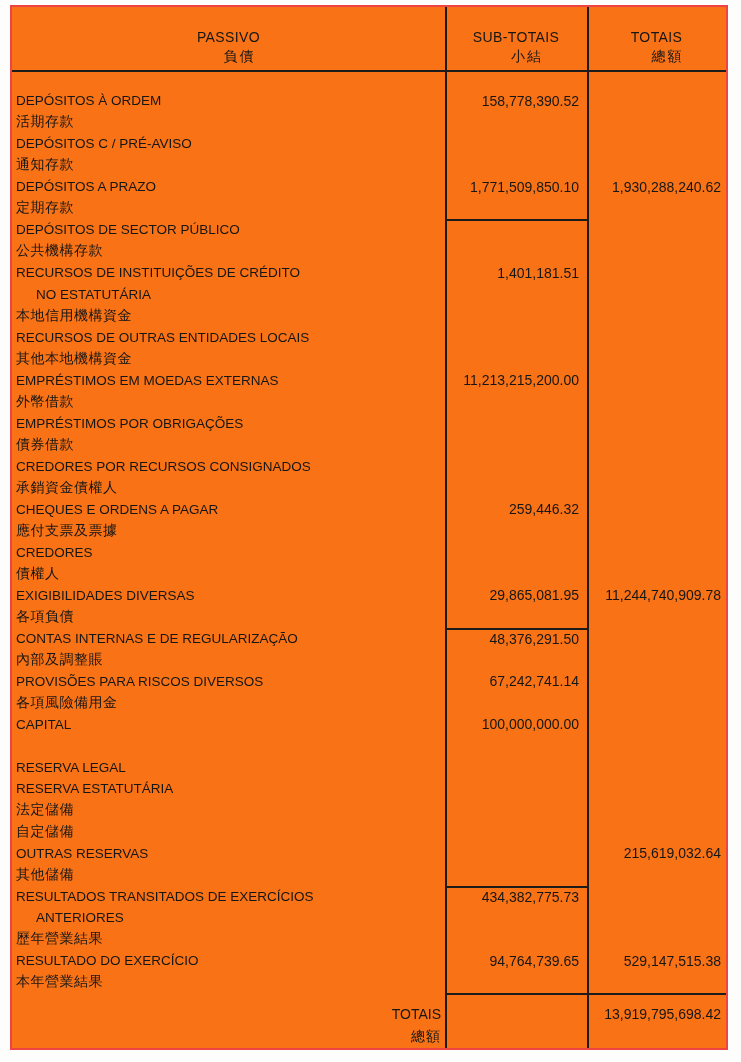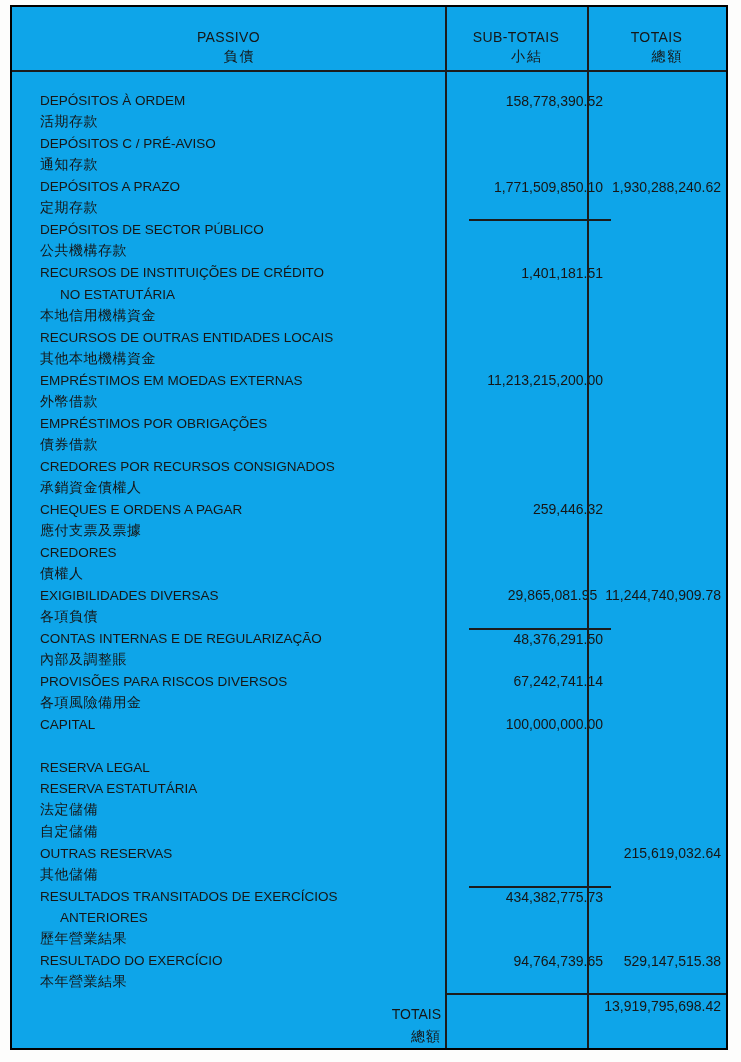--- a/index.html
+++ b/index.html
@@ -6,57 +6,57 @@
   body{
     width:741px;height:1062px;
     background:#fdfdfc;
     font-family:"Liberation Sans","DejaVu Sans",sans-serif;
     color:#161616;
     -webkit-font-smoothing:antialiased;
   }
   .page{position:relative;width:741px;height:1062px;background:#fdfdfc;overflow:hidden;}
   .sheet-table{
     position:absolute;left:10px;top:5px;width:718px;height:1045px;
-    border:2px solid #000000;box-sizing:border-box;background:#0ea5e9;
+    border:2px solid #ef4444;box-sizing:border-box;background:#f97316;
   }
   .vline{position:absolute;top:0;bottom:0;width:2px;background:#1c1c1c;z-index:2;}
   .vline-1{left:433px;}
   .vline-2{left:575px;}
 
   
   .thead{height:63px;border-bottom:2px solid #1c1c1c;display:flex;box-sizing:content-box;}
   .hc{display:flex;flex-direction:column;justify-content:flex-end;align-items:center;
       padding-bottom:4px;line-height:19px;font-size:14px;letter-spacing:.4px;}
   .hc1{width:433px;}
   .hc2{width:142px;border-radius:19px;}
   .hc3{flex:1;}
   .hcn{font-size:14px;letter-spacing:2px;margin-left:22px;}
 
   
-  .tbody{padding-top:18px;padding-left:24px;}
+  .tbody{padding-top:18px;}
   .row{display:flex;height:21.5px;align-items:center;font-size:13.5px;}
   .row .c1{width:433px;padding-left:4px;box-sizing:border-box;white-space:nowrap;}
   .row .c1.indent{padding-left:24px;}
   .row .c1.cn{font-size:14px;letter-spacing:.5px;}
   .row .c2{width:142px;box-sizing:border-box;height:100%;
            display:flex;align-items:center;justify-content:flex-end;padding-right:8px;}
   .row .c3{flex:1;height:100%;display:flex;align-items:center;justify-content:flex-end;padding-right:5px;}
   .num{font-size:14px;}
   .row.rule-sub .c2{border-top:2px solid #1c1c1c;}
 
   
   .tfoot{position:relative;height:55px;display:flex;}
   .tfoot .frule{position:absolute;left:433px;right:0;top:0;height:2px;background:#1c1c1c;}
   .tfoot .fc1{width:433px;box-sizing:border-box;display:flex;flex-direction:column;
               justify-content:flex-end;align-items:flex-end;padding:0 4px 1px 0;
               line-height:21.5px;font-size:14px;}
   .tfoot .fc1 .fcn{font-size:14px;letter-spacing:1px;}
   .tfoot .fc2{width:142px;}
   .tfoot .fc3{flex:1;display:flex;flex-direction:column;justify-content:flex-end;
-              padding-bottom:9px;line-height:21.5px;margin-left:12px;}
+              padding-bottom:1px;line-height:21.5px;margin-left:12px;}
   .tfoot .fc3 .fline{text-align:right;padding-right:5px;font-size:14px;}
   .tfoot .fc3 .fempty{height:21.5px;}
 </style>
 </head>
 <body>
 
 <div class="page">
   <div class="sheet-table">
     <div class="vline vline-1"></div>
     <div class="vline vline-2"></div>

